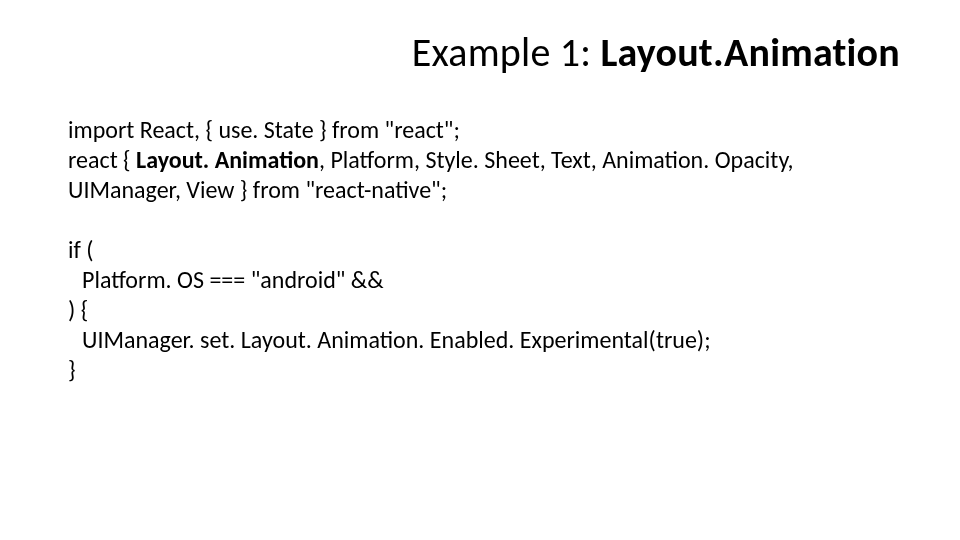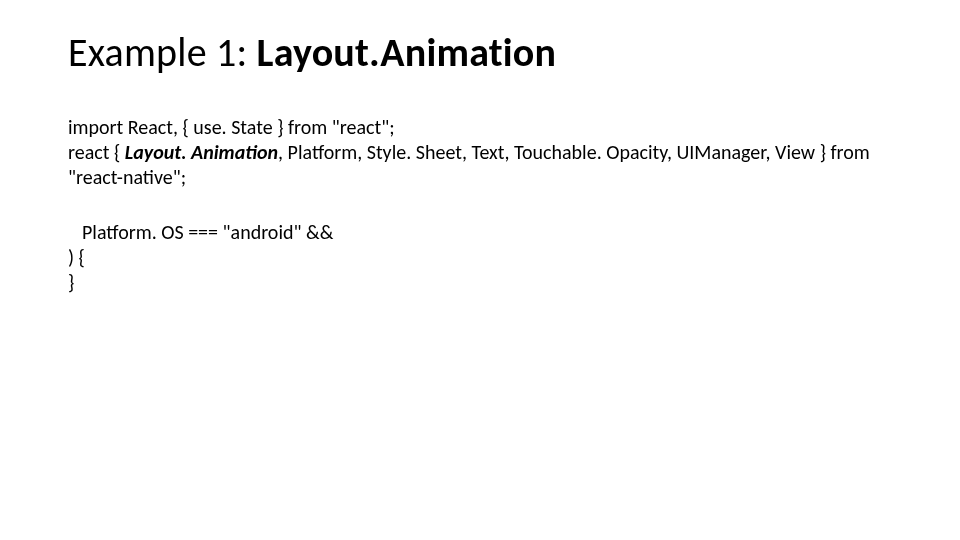--- a/index.html
+++ b/index.html
@@ -15,56 +15,58 @@
     box-sizing: border-box;
     padding: 28px 60px 0 68px;
     width: 960px;
     height: 540px;
   }
   .title {
     font-size: 40px;
     font-weight: 400;
     margin: 0 0 38px 0;
     letter-spacing: 0.2px;
+    text-align: right;
   }
   .title .bold {
     font-weight: 700;
   }
   .code-block {
-    font-size: 20px;
+    font-size: 24px;
     line-height: 1.25;
   }
   .code-line {
     margin: 0;
     white-space: pre-wrap;
   }
   .code-line .b {
     font-weight: 700;
-    font-style: italic;
   }
   .indent {
     padding-left: 14px;
   }
   .spacer {
     height: 30px;
   }
 </style>
 </head>
 <body>
 
 <div class="slide">
 
   <h1 class="title">
     <span>Example 1: </span><span class="bold">Layout.Animation</span>
   </h1>
 
   <div class="code-block">
     <p class="code-line">import React, { use. State } from "react";</p>
-    <p class="code-line"><span>react { </span><span class="b">Layout. Animation</span><span>, Platform, Style. Sheet, Text, Touchable. Opacity, UIManager, View } from "react-native";</span></p>
+    <p class="code-line"><span>react { </span><span class="b">Layout. Animation</span><span>, Platform, Style. Sheet, Text, Animation. Opacity, UIManager, View } from "react-native";</span></p>
 
     <div class="spacer"></div>
 
+    <p class="code-line">if (</p>
     <p class="code-line indent">Platform. OS === "android" &amp;&amp;</p>
     <p class="code-line">) {</p>
+    <p class="code-line indent">UIManager. set. Layout. Animation. Enabled. Experimental(true);</p>
     <p class="code-line">}</p>
   </div>
 
 </div>
 
 </body></html>

